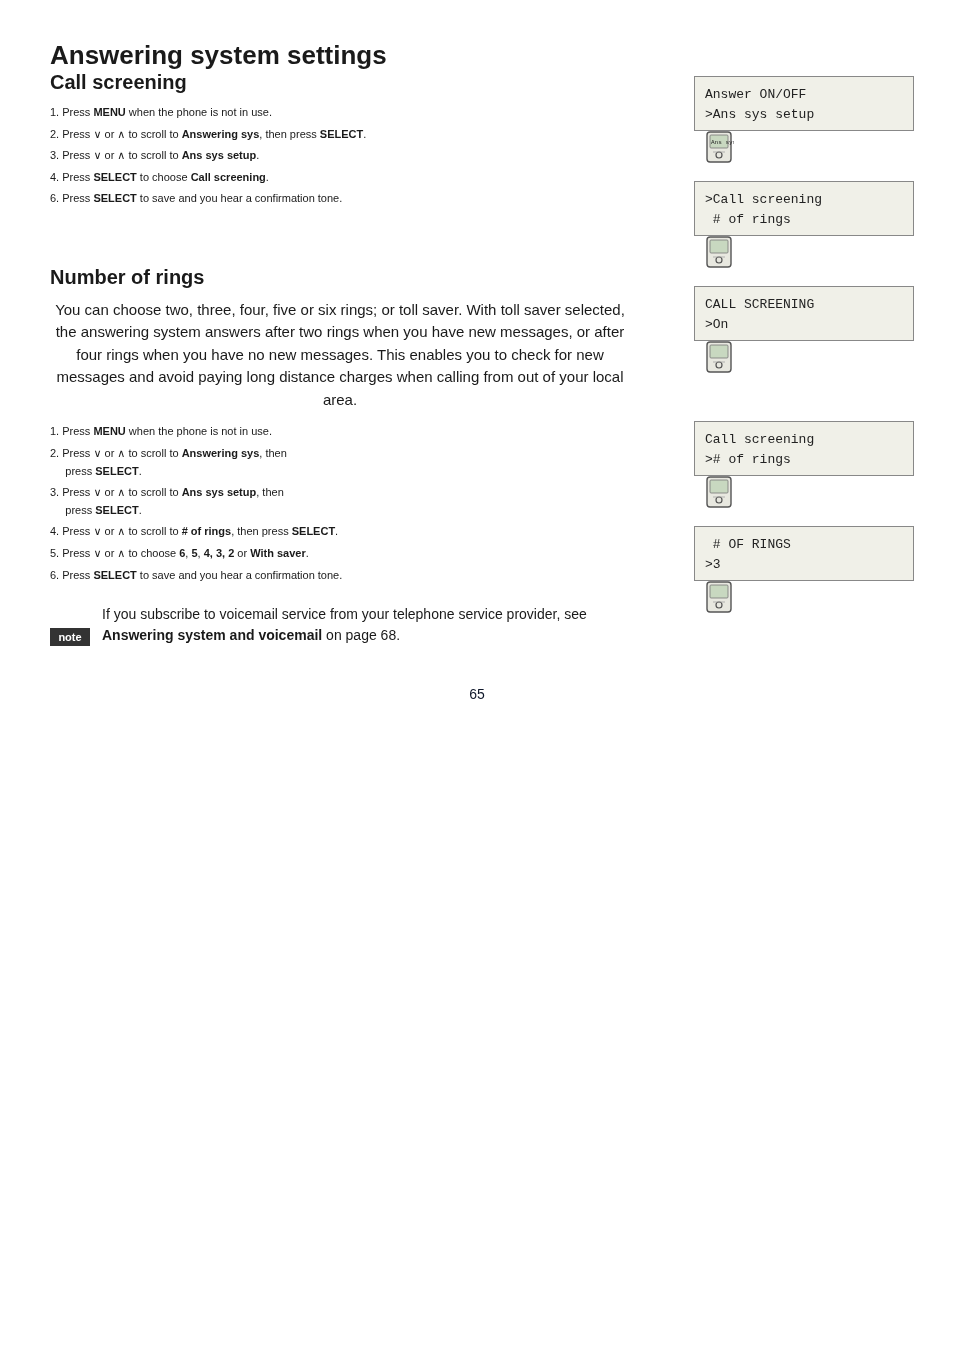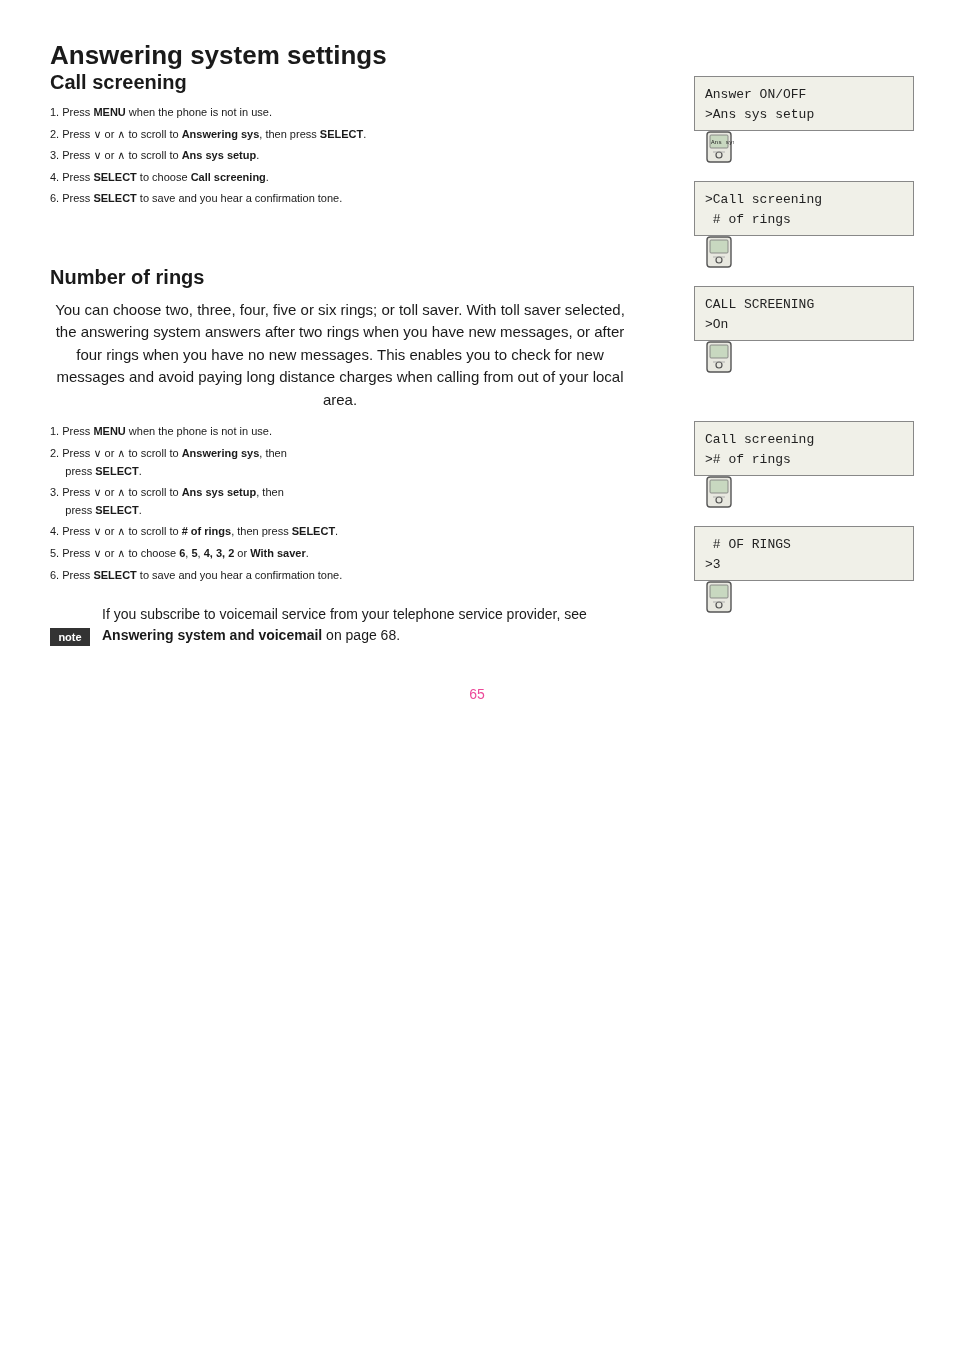--- a/index.html
+++ b/index.html
@@ -120,21 +120,21 @@
 
     .note-text {
       font-size: 14px;
       line-height: 1.5;
     }
 
     .page-number {
       text-align: center;
       margin-top: 40px;
       font-size: 14px;
-      color: #ec4899;
+      color: #0f172a;
     }
 
     .right-column-block {
       display: flex;
       flex-direction: column;
       align-items: flex-start;
       margin-bottom: 8px;
     }
   </style>
 </head>

